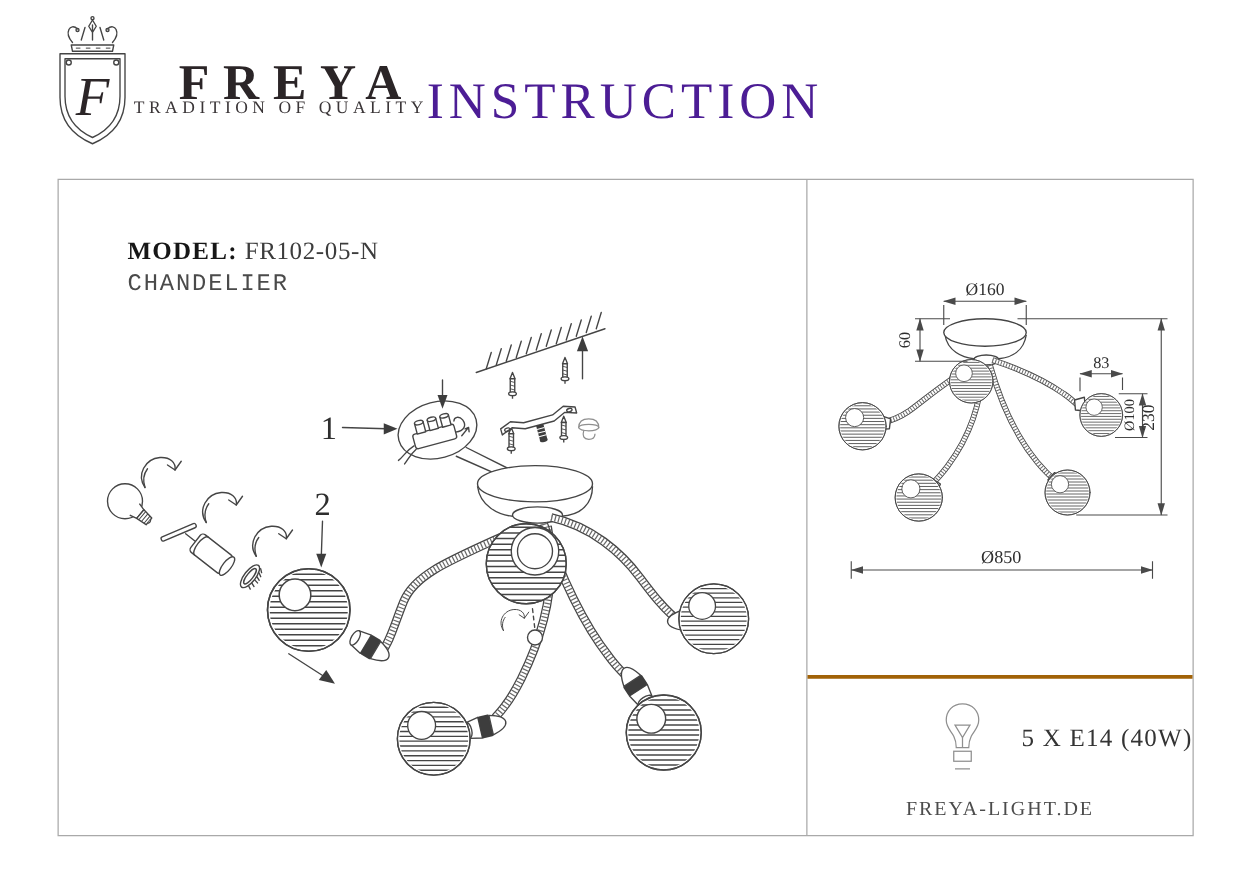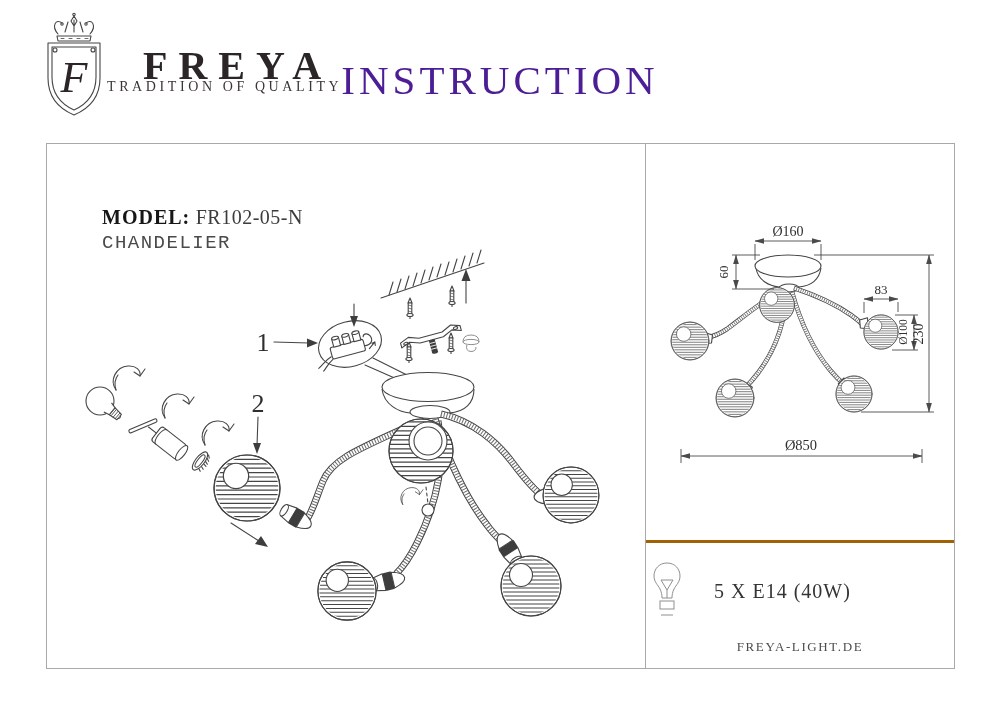--- a/index.html
+++ b/index.html
@@ -13,43 +13,43 @@
   .title{left:300px;top:56px;width:400px;text-align:center;font-size:41px;
          letter-spacing:4px;color:#4c1d95;font-weight:400;}
 
   
   .frame{left:46px;top:143px;width:907px;height:524px;border:1px solid #a9a9a9;}
   .panelL{position:absolute;left:0;top:0;width:598px;height:524px;border-right:1px solid #a9a9a9;}
   .panelRT{position:absolute;left:599px;top:0;width:308px;height:396px;border-bottom:3px solid #a16207;}
   .panelRB{position:absolute;left:599px;top:397px;width:308px;height:127px;}
 
   .model-block{position:absolute;left:55px;top:44px;line-height:1.35;}
-  .model-line{font-size:20px;color:#3c3c3c;letter-spacing:0.5px;margin-top:16px;}
+  .model-line{font-size:20px;color:#3c3c3c;letter-spacing:0.5px;}
   .model-line b{color:#161616;letter-spacing:1px;}
   .type-line{font-size:19px;color:#4a4a4a;letter-spacing:1.5px;font-family:Liberation Mono, monospace;}
 
   svg{display:block;}
   .ln{stroke:#454545;fill:none;stroke-width:1.1;stroke-linecap:round;stroke-linejoin:round;}
   .lnf{stroke:#454545;fill:#fff;stroke-width:1.1;stroke-linejoin:round;}
   .dk{fill:#3d3d3d;stroke:none;}
   .gy{stroke:#8f8f8f;fill:#fff;stroke-width:1;}
   .a1{stroke:#454545;stroke-width:7;fill:none;}
   .a2{stroke:#ffffff;stroke-width:5;fill:none;}
   .a3{stroke:#454545;stroke-width:5;fill:none;stroke-dasharray:1 1.8;opacity:.8;}
   .b1{stroke:#454545;stroke-width:4.6;fill:none;}
   .b2{stroke:#ffffff;stroke-width:3.2;fill:none;}
   .b3{stroke:#454545;stroke-width:3.2;fill:none;stroke-dasharray:.8 1.5;opacity:.8;}
   .dim{stroke:#4a4a4a;stroke-width:.9;fill:none;}
   .dimt{font-family:"Liberation Serif","DejaVu Serif",serif;font-size:13px;fill:#2e2e2e;}
   .numt{font-family:"Liberation Serif","DejaVu Serif",serif;font-size:26px;fill:#2e2e2e;}
 
-  .spec-row{position:absolute;left:0;top:18px;width:308px;display:flex;justify-content:flex-start;
+  .spec-row{position:absolute;left:0;top:18px;width:308px;display:flex;justify-content:flex-end;
             align-items:center;gap:26px;}
   .spec-text{font-size:20px;color:#343434;letter-spacing:1px;}
-  .website{position:absolute;left:0;top:98px;width:308px;text-align:center;font-size:13px;
+  .website{position:absolute;left:0;top:98px;width:308px;text-align:center;font-size:16px;
            letter-spacing:1.6px;color:#4c4c4c;}
 </style>
 </head>
 <body>
 
 <div class="abs" style="left:34px;top:12px;">
   <svg width="80" height="110" viewBox="0 0 80 110">
     <g class="ln">
       <path d="M40,8 L40,20 M40,4 L43,9 L40,14 L37,9 Z"></path>
       <path d="M24,22 C17,14 22,6 28,11 M56,22 C63,14 58,6 52,11"></path>

